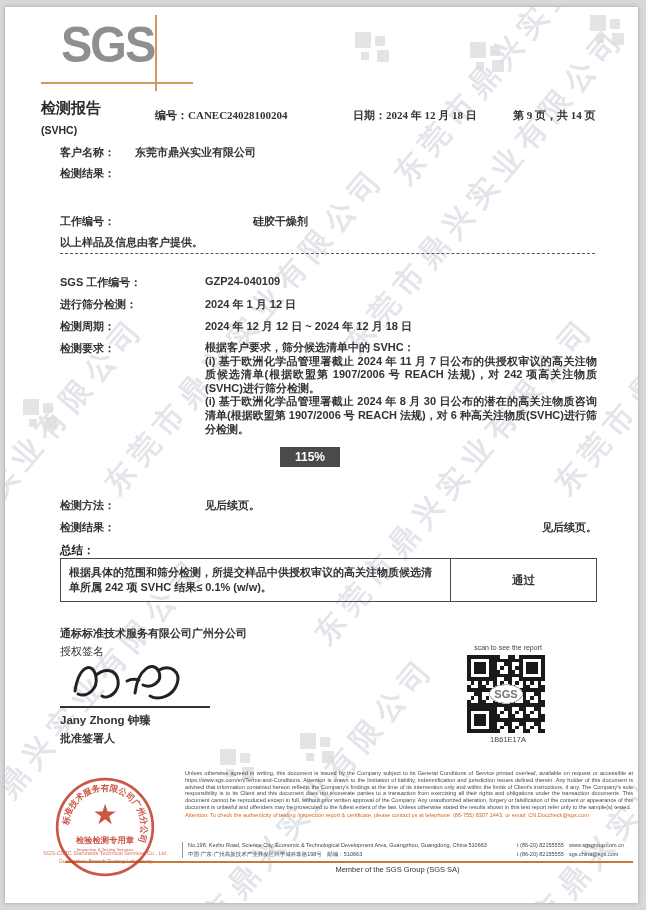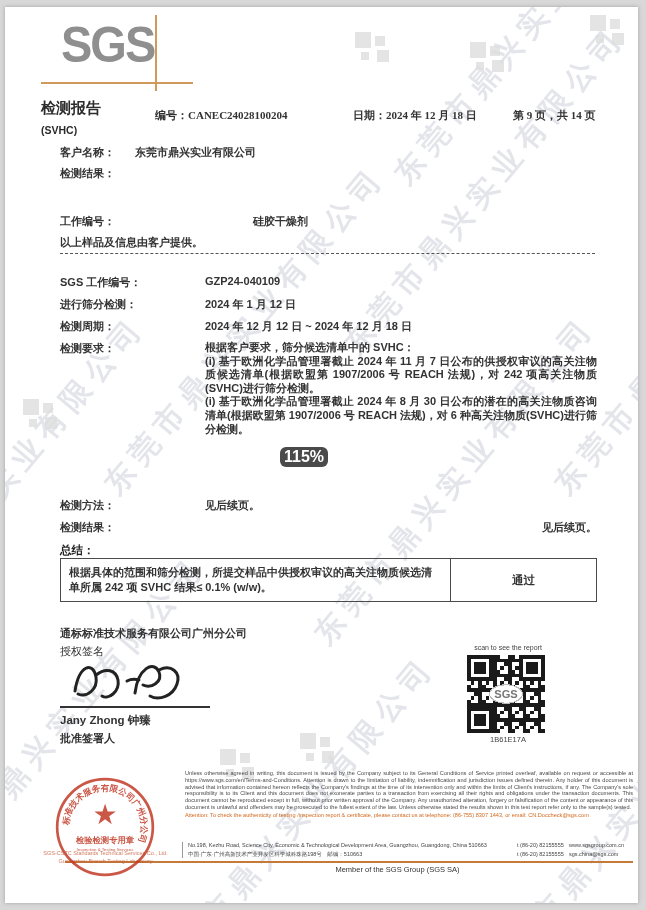--- a/index.html
+++ b/index.html
@@ -65,22 +65,22 @@
   .legal{left:180px;top:763px;width:448px;font-size:5.6px;line-height:6.8px;color:#4a4a4a;text-align:justify;}
   .legal .attn{color:#d2691e;margin-top:1px;}
   .vdiv{left:177px;top:835px;width:1px;height:16px;background:#999;}
   .addr{font-size:5.5px;color:#444;}
   .a-en{left:183px;top:835px;width:322px;} .a-cn{left:183px;top:844px;width:322px;}
   .a-tel1{left:512px;top:835px;} .a-web{left:564px;top:835px;}
   .a-tel2{left:512px;top:844px;} .a-email{left:564px;top:844px;}
   .footrule{left:60px;top:854px;width:568px;height:1.6px;background:#c47a3a;}
   .member{left:285px;top:858px;width:215px;text-align:center;font-size:7.5px;color:#333;}
 
-  .zoom-badge{position:absolute;left:280px;top:447px;width:48px;height:20px;border-radius:6px;
-    background:rgba(42,42,42,.85);color:#fff;font-size:16px;font-weight:bold;
+  .zoom-badge{position:absolute;left:280px;top:447px;width:60px;height:20px;border-radius:0;
+    background:rgba(42,42,42,.85);color:#fff;font-size:12px;font-weight:bold;
     display:flex;align-items:center;justify-content:center;z-index:10;}
 </style>
 </head>
 <body>
 
 <div class="viewport">
   <div class="page">
 
     <span class="wm wm1">东莞市鼎兴实业有限公司</span>
     <span class="wm wm2">东莞市鼎兴实业有限公司</span>

